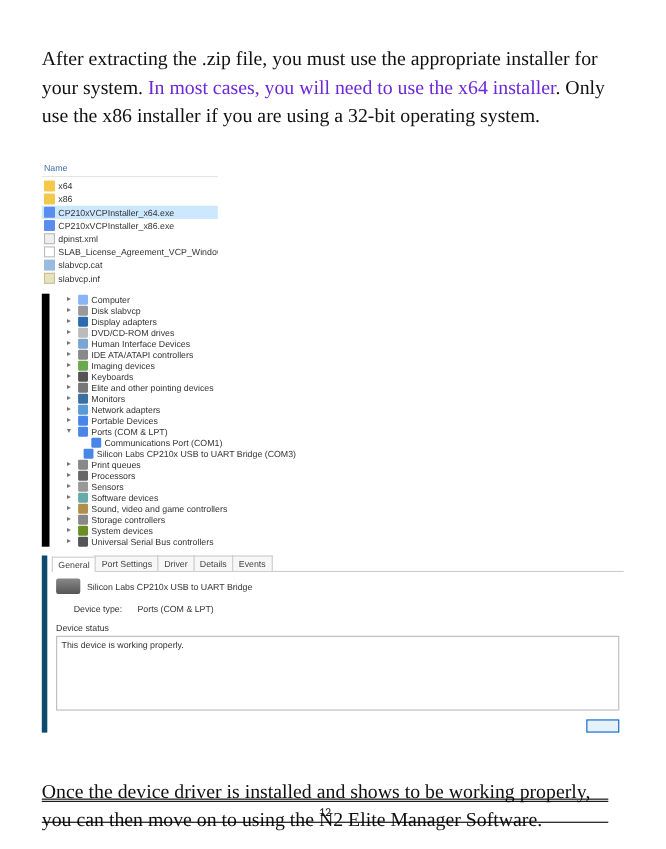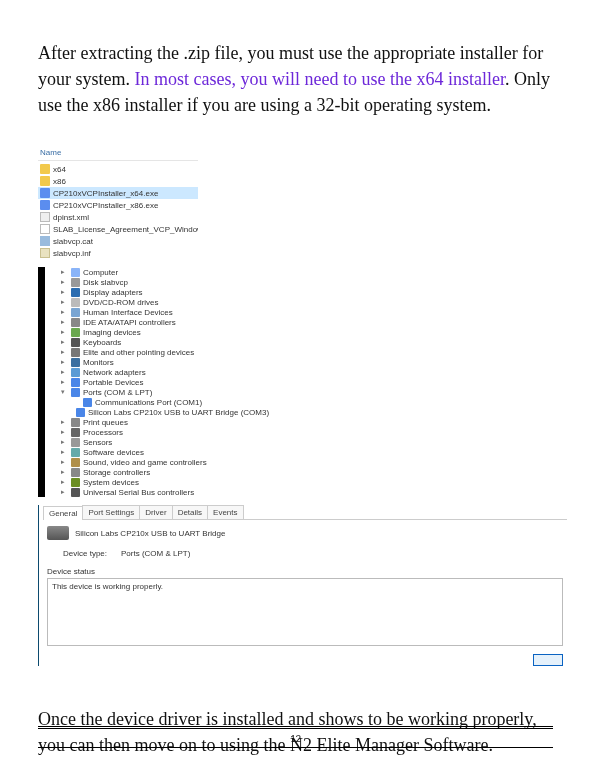--- a/index.html
+++ b/index.html
@@ -102,21 +102,21 @@
   .c-snd  { background: #b08f4a; }
   .c-stor { background: #888; }
   .c-sys  { background: #6b8e23; }
   .c-usb  { background: #555; }
 
   
   .props {
     flex: 1;
     font-size: 8px;
     color: #333;
-    border-left: 1px solid #0c4a6e;
+    border-left: 5px solid #0c4a6e;
     padding-left: 4px;
   }
   .tabs {
     display: flex;
     font-size: 8px;
     border-bottom: 1px solid #ccc;
   }
   .tab {
     padding: 2px 5px;
     border: 1px solid #ccc;

